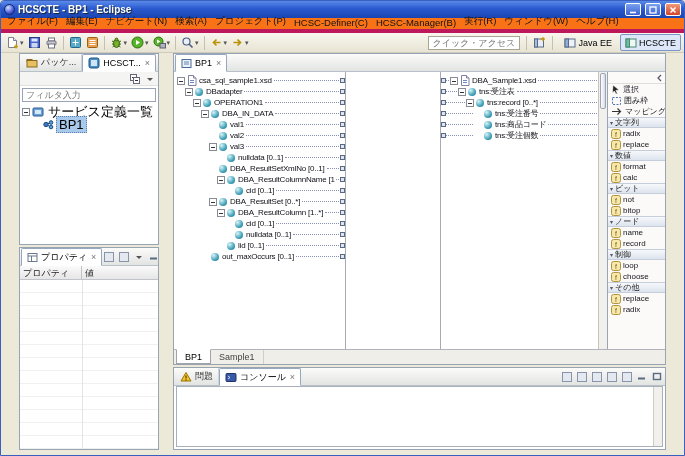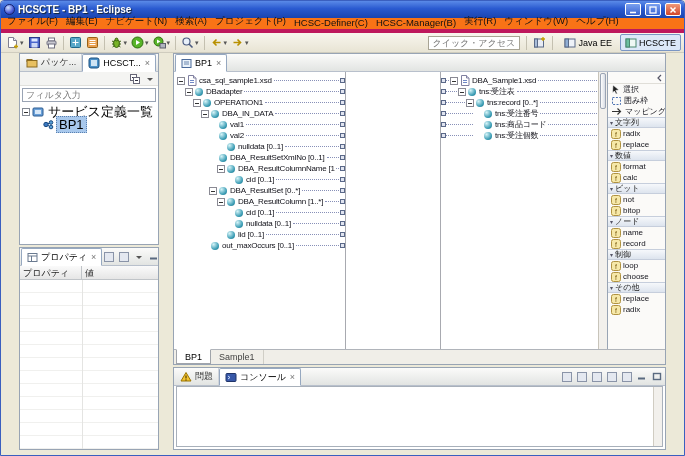--- a/index.html
+++ b/index.html
@@ -454,20 +454,28 @@
               </div>
               <div class="mrow">
                 <span style="flex: 0 0 auto; width: 34px;"></span>
                 <span class="mspace"></span>
                 <span class="micon"></span>
                 <span class="lab">val2</span>
                 <span class="lead"></span>
                 <span class="port"></span>
               </div>
               <div class="mrow">
+                <span style="flex: 0 0 auto; width: 34px;"></span>
+                <span class="mbox"></span>
+                <span class="micon"></span>
+                <span class="lab">val3</span>
+                <span class="lead"></span>
+                <span class="port"></span>
+              </div>
+              <div class="mrow">
                 <span style="flex: 0 0 auto; width: 42px;"></span>
                 <span class="mspace"></span>
                 <span class="micon"></span>
                 <span class="lab">nulldata [0..1]</span>
                 <span class="lead"></span>
                 <span class="port"></span>
               </div>
               <div class="mrow">
                 <span style="flex: 0 0 auto; width: 34px;"></span>
                 <span class="mspace"></span>

